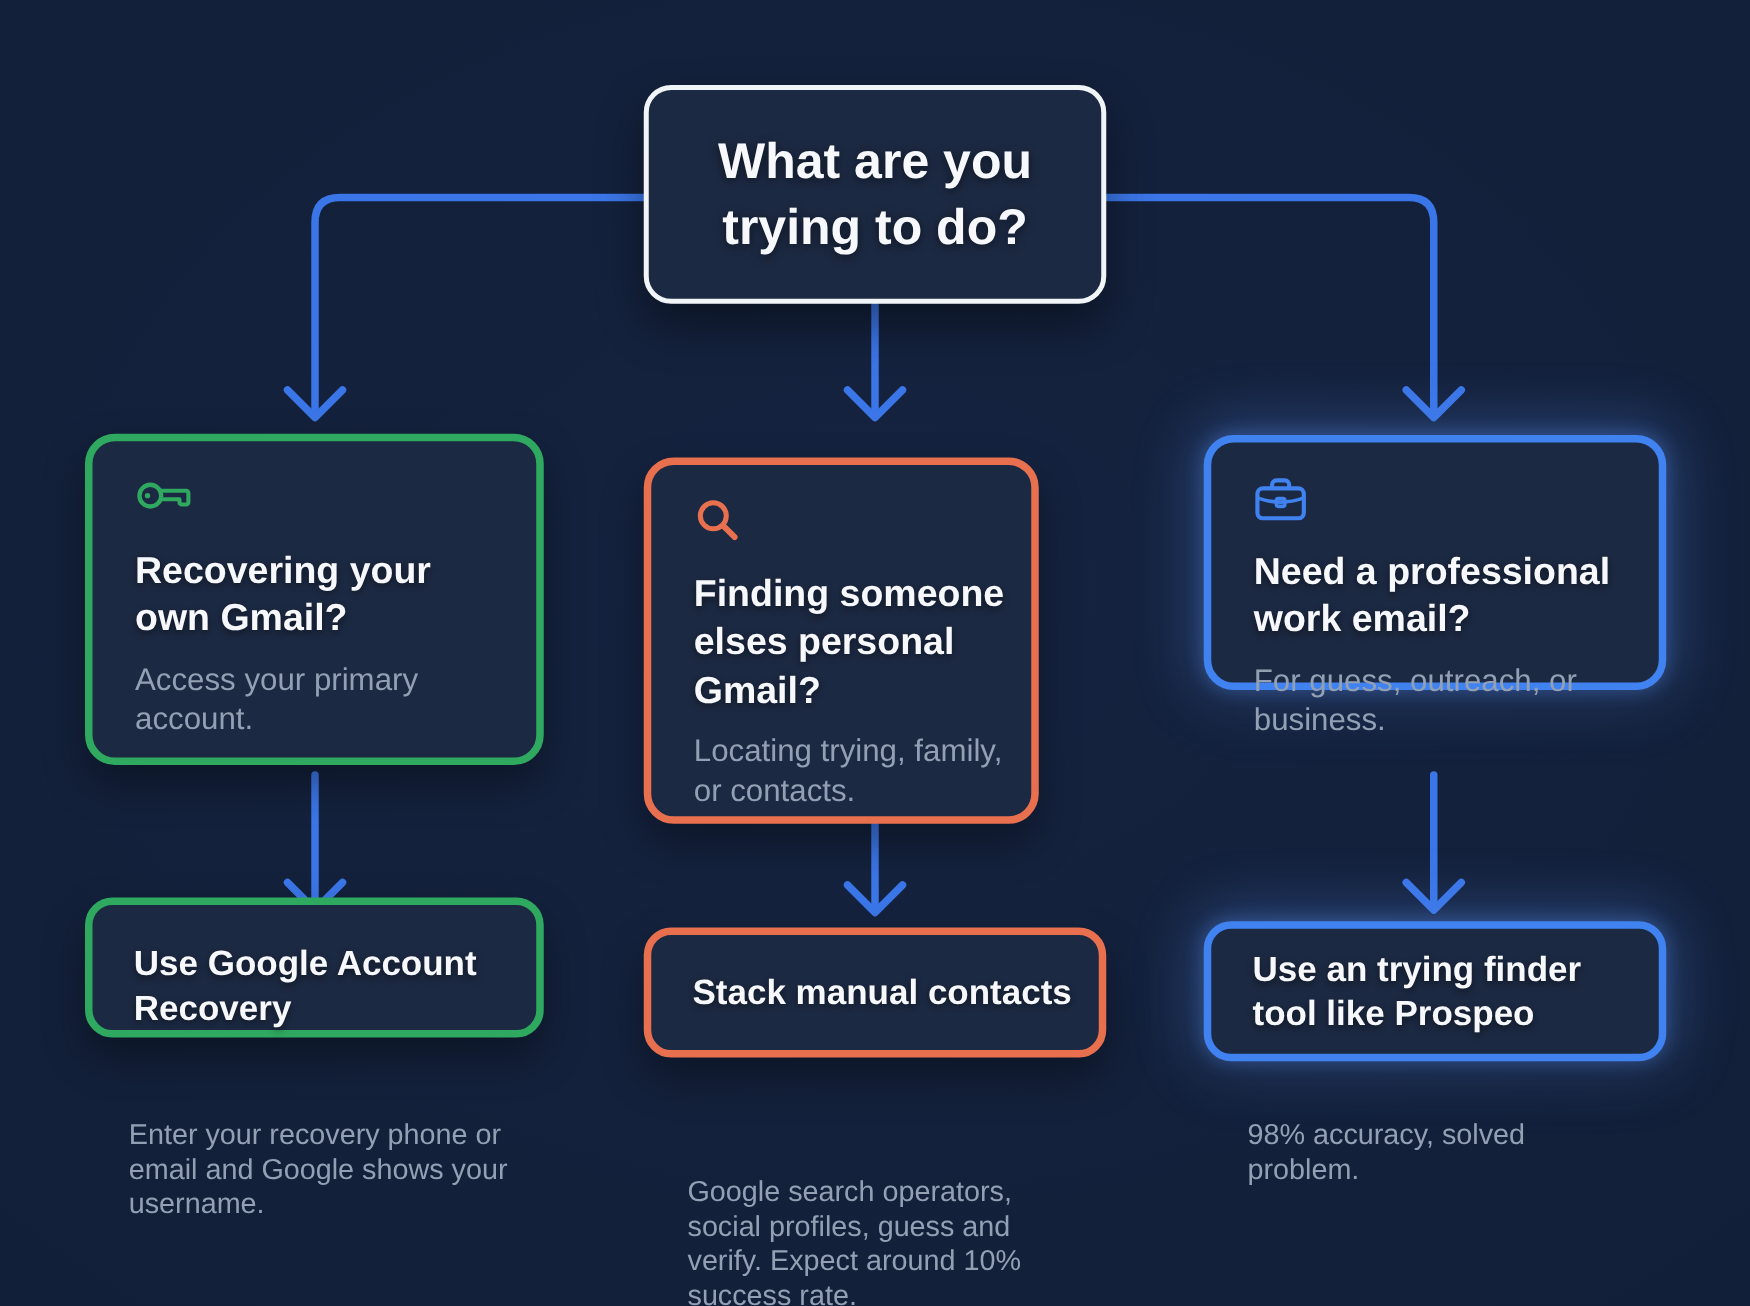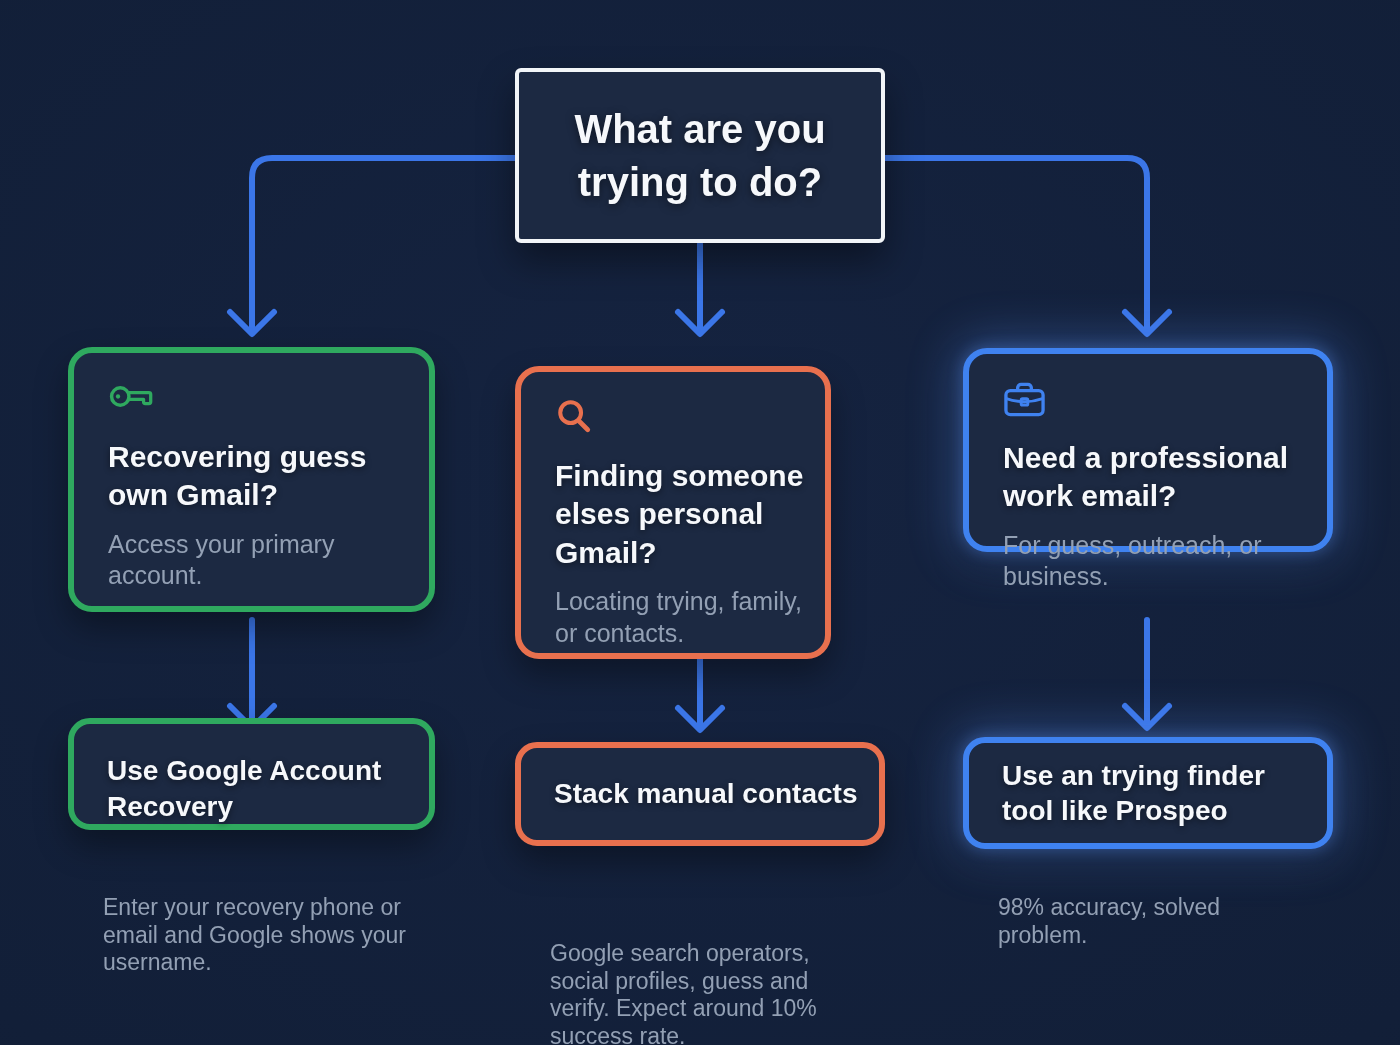--- a/index.html
+++ b/index.html
@@ -9,21 +9,21 @@
     font-family:"Liberation Sans", sans-serif;
   }
   .connectors{position:absolute;left:0;top:0;width:100%;height:100%;}
   .connectors path,.connectors polyline{
     stroke:var(--connector-blue,#3b76e8);stroke-width:6;fill:none;
     stroke-linecap:round;stroke-linejoin:round;
   }
   .node{position:absolute;background:var(--card-fill,#1c2942);box-sizing:border-box;}
   .root{
     left:515px;top:68px;width:370px;height:175px;
-    border:4px solid var(--root-border,#f2f5f8);border-radius:6px;
+    border:4px solid var(--root-border,#f2f5f8);border-radius:22px;
     display:flex;align-items:center;justify-content:center;
     box-shadow:0 18px 36px rgba(0,0,0,.40);
   }
   .root-title{
     color:var(--title-white,#f6f8fb);font-size:40px;font-weight:700;
     text-align:center;line-height:1.32;max-width:320px;
     text-shadow:0 2px 8px rgba(0,0,0,.5);
   }
   .q{border:6px solid;border-radius:24px;padding:25px 10px 25px 34px;
      box-shadow:0 16px 32px rgba(0,0,0,.35);}
@@ -95,21 +95,21 @@
   </div>
 
   <div class="node q q1 b-green">
     <span class="icon">
       <svg width="47" height="37" viewBox="0 0 46 36">
         <circle class="i-green" cx="12" cy="18" r="8.5" fill="none" stroke-width="3.4"></circle>
         <circle class="i-green-fill" cx="9.8" cy="18" r="2.1"></circle>
         <path class="i-green" fill="none" stroke-width="3.2" stroke-linejoin="round" d="M20.5 14.2 H40 a1.8 1.8 0 0 1 1.8 1.8 v7.2 a1.8 1.8 0 0 1 -1.8 1.8 h-3.4 a1.8 1.8 0 0 1 -1.8 -1.8 v-2.4 h-14.3"></path>
       </svg>
     </span>
-    <h2 class="q-title">Recovering guess own Gmail?</h2>
+    <h2 class="q-title">Recovering your own Gmail?</h2>
     <p class="q-sub">Access your primary account.</p>
   </div>
 
   <div class="node q q2 b-orange">
     <span class="icon">
       <svg width="38" height="38" viewBox="0 0 34 34">
         <circle class="i-orange" cx="14" cy="14" r="9.3" fill="none" stroke-width="3.6"></circle>
         <line class="i-orange" x1="21" y1="21" x2="29.3" y2="29.3" stroke-width="4.2" stroke-linecap="round"></line>
       </svg>
     </span>

